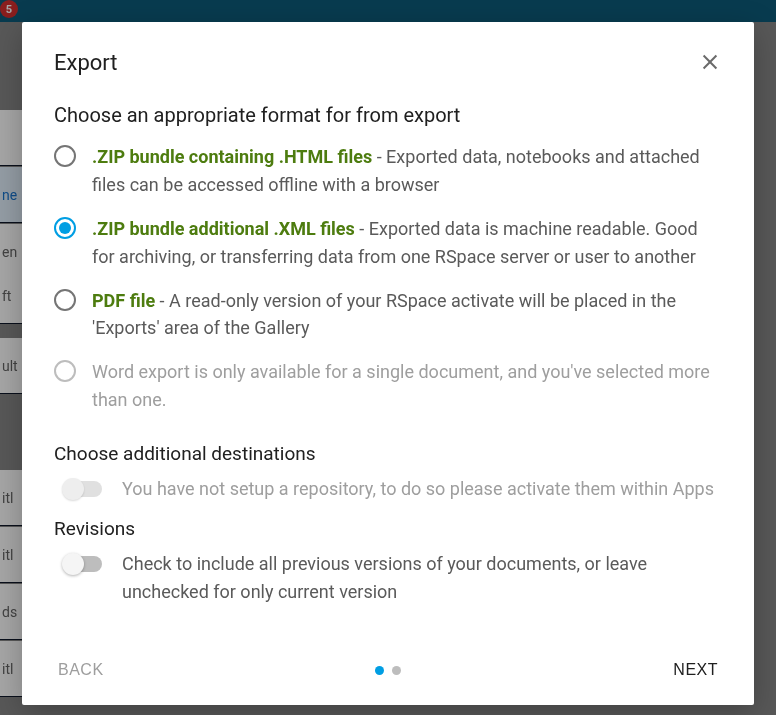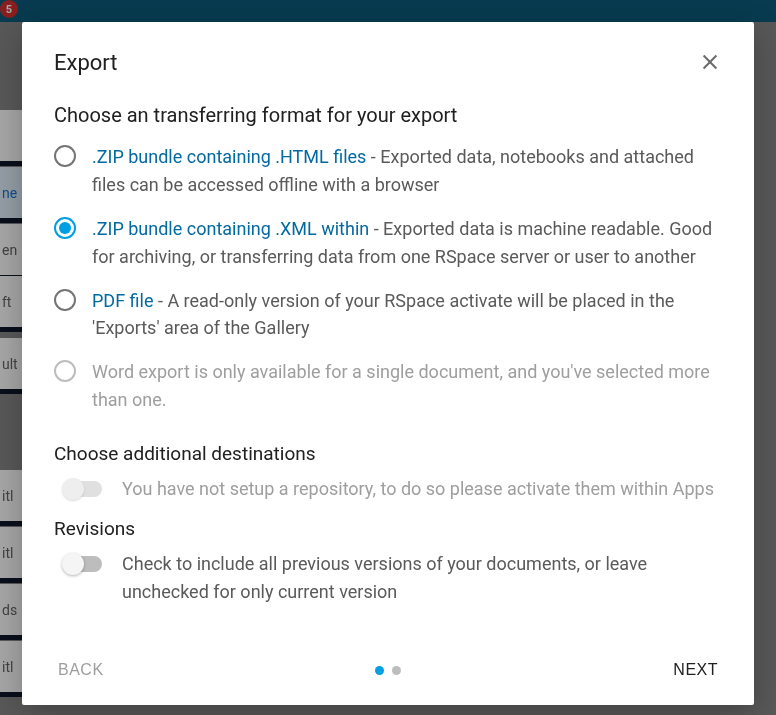--- a/index.html
+++ b/index.html
@@ -15,21 +15,21 @@
       position: absolute;
       top: 0; left: 0; right: 0; bottom: 0;
       background: rgba(0,0,0,0.35);
     }
     .bg-stripe {
       position: absolute;
       left: 0;
       height: 56px;
       width: 22px;
       background: #fff;
-      border-bottom: 5px solid #0f172a;
+      border-bottom: 1px solid #0f172a;
       display: flex;
       align-items: center;
       padding-left: 2px;
       font-size: 14px;
       color: #666;
       overflow: hidden;
     }
     .bg-header {
       position: absolute;
       top: 0; left: 0; right: 0;
@@ -129,22 +129,22 @@
       height: 12px;
       border-radius: 50%;
       background: #009ee3;
     }
     .radio-text {
       font-size: 18px;
       line-height: 1.55;
       color: #5a5a5a;
     }
     .radio-text .bold {
-      font-weight: 400;
-      color: #0369a1;
+      font-weight: 700;
+      color: #4d7c0f;
     }
     .radio-item.disabled .radio-text,
     .radio-item.disabled .radio-text .bold {
       color: #9e9e9e;
     }
     .switch-row {
       display: flex;
       align-items: flex-start;
       gap: 20px;
       margin-bottom: 14px;
@@ -223,57 +223,57 @@
   </style>
 </head>
 <body>
 
 <div class="bg-header"></div>
 <div class="bg-badge">5</div>
 
 <div class="bg-stripe" style="top:110px"></div>
 <div class="bg-stripe" style="top:167px;background:#e3f2fd;color:#1976d2">ne</div>
 <div class="bg-stripe" style="top:224px">en</div>
-<div class="bg-stripe" style="top:276px">ft</div>
+<div class="bg-stripe" style="top:268px">ft</div>
 <div class="bg-stripe" style="top:338px">ult</div>
 <div class="bg-stripe" style="top:470px">itl</div>
 <div class="bg-stripe" style="top:527px">itl</div>
 <div class="bg-stripe" style="top:584px">ds</div>
 <div class="bg-stripe" style="top:641px">itl</div>
 
 <div class="backdrop"></div>
 
 <div class="modal">
   <div class="modal-header">
     <div class="modal-title">Export</div>
     <div class="close-btn">
       <svg width="22" height="22" viewBox="0 0 24 24" fill="none" stroke="currentColor" stroke-width="2.2">
         <line x1="5" y1="5" x2="19" y2="19"></line>
         <line x1="19" y1="5" x2="5" y2="19"></line>
       </svg>
     </div>
   </div>
 
   <div class="modal-content">
-    <div class="section-heading">Choose an transferring format for your export</div>
+    <div class="section-heading">Choose an appropriate format for from export</div>
 
     <div class="radio-list">
       <div class="radio-item">
         <div class="radio-outer"></div>
         <div class="radio-text">
           <span class="bold">.ZIP bundle containing .HTML files</span><span> - Exported data, notebooks and attached files can be accessed offline with a browser</span>
         </div>
       </div>
 
       <div class="radio-item">
         <div class="radio-outer selected">
           <div class="radio-inner"></div>
         </div>
         <div class="radio-text">
-          <span class="bold">.ZIP bundle containing .XML within</span><span> - Exported data is machine readable. Good for archiving, or transferring data from one RSpace server or user to another</span>
+          <span class="bold">.ZIP bundle additional .XML files</span><span> - Exported data is machine readable. Good for archiving, or transferring data from one RSpace server or user to another</span>
         </div>
       </div>
 
       <div class="radio-item">
         <div class="radio-outer"></div>
         <div class="radio-text">
           <span class="bold">PDF file</span><span> - A read-only version of your RSpace activate will be placed in the 'Exports' area of the Gallery</span>
         </div>
       </div>
 

